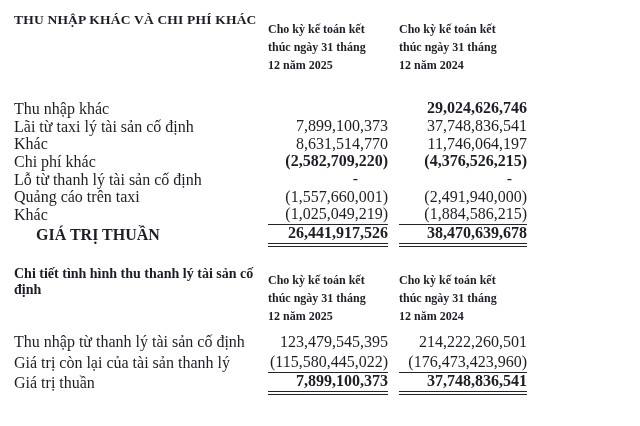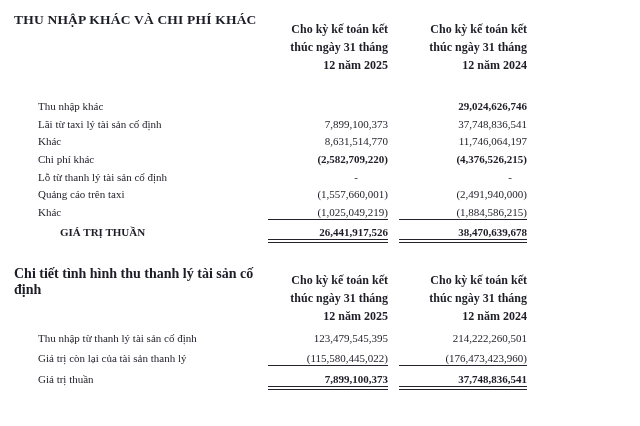--- a/index.html
+++ b/index.html
@@ -21,35 +21,34 @@
     flex: 1;
     font-weight: bold;
     font-size: 13.5px;
     letter-spacing: .2px;
     padding-top: 4px;
   }
   .head-title.sub { font-size: 14px; letter-spacing: 0; }
   .colhead {
     width: 120px;
     margin-top: 12px;
-    text-align: right;
+    text-align: left;
     font-weight: bold;
     font-size: 12px;
     line-height: 18px;
     white-space: pre-line;
   }
   .colhead.c2 { width: 128px; margin-left: 11px; }
   
   .tbody1 { margin-top: 26px; }
   .row {
     display: flex;
-    align-items: flex-start;
+    align-items: center;
     height: 17.7px;
-    font-size: 11px;
-    margin-left: 24px;
+    font-size: 16px;
   }
   .row .label { flex: 1; }
   .row .val {
     width: 120px;
     text-align: right;
     padding-bottom: 1px;
     font-variant-numeric: tabular-nums;
   }
   .row .val.c2 { width: 128px; margin-left: 11px; }
   .bold { font-weight: bold; }

